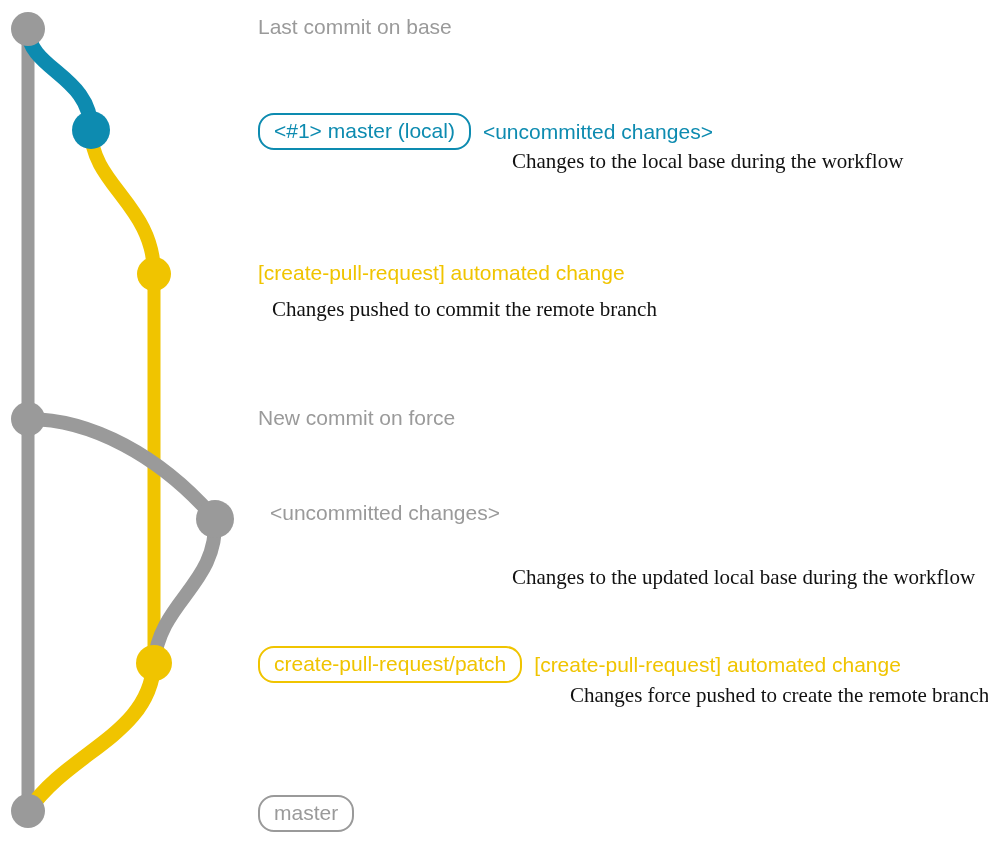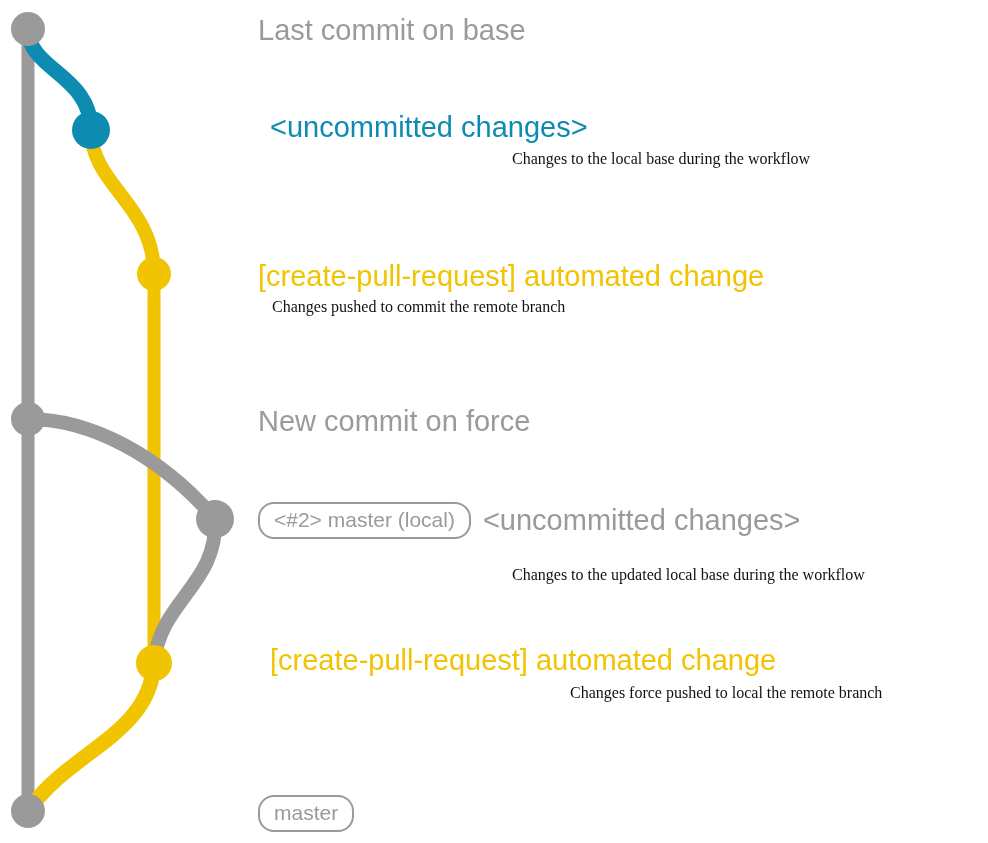--- a/index.html
+++ b/index.html
@@ -38,32 +38,32 @@
     padding: 5px 14px 7px 14px;
     font-size: 21px;
     line-height: 1;
     background: #ffffff;
     box-sizing: border-box;
   }
   .chip-teal   { border-color: #0d8bb0; color: #0d8bb0; }
   .chip-gray   { border-color: #9a9a9a; color: #9a9a9a; }
   .chip-yellow { border-color: #f0c400; color: #f0c400; }
   .subject {
-    font-size: 29px;
+    font-size: 21px;
     line-height: 1;
     margin-left: 12px;
   }
   .subject-standalone { margin-left: 0; }
   .subj-teal   { color: #0d8bb0; }
   .subj-gray   { color: #9a9a9a; }
   .subj-yellow { color: #f0c400; text-align: right; }
   .desc {
     position: absolute;
     font-family: "Liberation Serif", serif;
-    font-size: 16px;
+    font-size: 21px;
     line-height: 1;
     color: #111111;
     white-space: nowrap;
   }
 </style>
 </head>
 <body>
 
 <svg id="graph-canvas" viewBox="0 0 988 843" xmlns="http://www.w3.org/2000/svg">
 
@@ -88,39 +88,40 @@
   <circle cx="215" cy="519" r="19" fill="#9a9a9a"></circle>
   <circle cx="154" cy="663" r="18" fill="#f0c400"></circle>
   <circle cx="28" cy="811" r="17" fill="#9a9a9a"></circle>
 </svg>
 
 <div class="row" style="left:258px; top:16px;">
   <span class="subject subject-standalone subj-gray">Last commit on base</span>
 </div>
 
 <div class="row" style="left:258px; top:113px;">
+  <span class="chip chip-teal">&lt;#1&gt; master (local)</span>
   <span class="subject subj-teal">&lt;uncommitted changes&gt;</span>
 </div>
 <div class="desc" style="left:512px; top:151px;">Changes to the local base during the workflow</div>
 
 <div class="row" style="left:258px; top:262px;">
   <span class="subject subject-standalone subj-yellow">[create-pull-request] automated change</span>
 </div>
 <div class="desc" style="left:272px; top:299px;">Changes pushed to commit the remote branch</div>
 
 <div class="row" style="left:258px; top:407px;">
   <span class="subject subject-standalone subj-gray">New commit on force</span>
 </div>
 
 <div class="row" style="left:258px; top:502px;">
-  <span class="chip chip-gray">&lt;#2&gt; master (local)</span>
   <span class="subject subj-gray">&lt;uncommitted changes&gt;</span>
 </div>
 <div class="desc" style="left:512px; top:539px;margin-top:28px;">Changes to the updated local base during the workflow</div>
 
 <div class="row" style="left:258px; top:646px;">
+  <span class="chip chip-yellow">create-pull-request/patch</span>
   <span class="subject subj-yellow">[create-pull-request] automated change</span>
 </div>
-<div class="desc" style="left:570px; top:685px;">Changes force pushed to local the remote branch</div>
+<div class="desc" style="left:570px; top:685px;">Changes force pushed to create the remote branch</div>
 
 <div class="row" style="left:258px; top:795px;flex-direction:column;">
   <span class="chip chip-gray">master</span>
 </div>
 
 </body></html>

